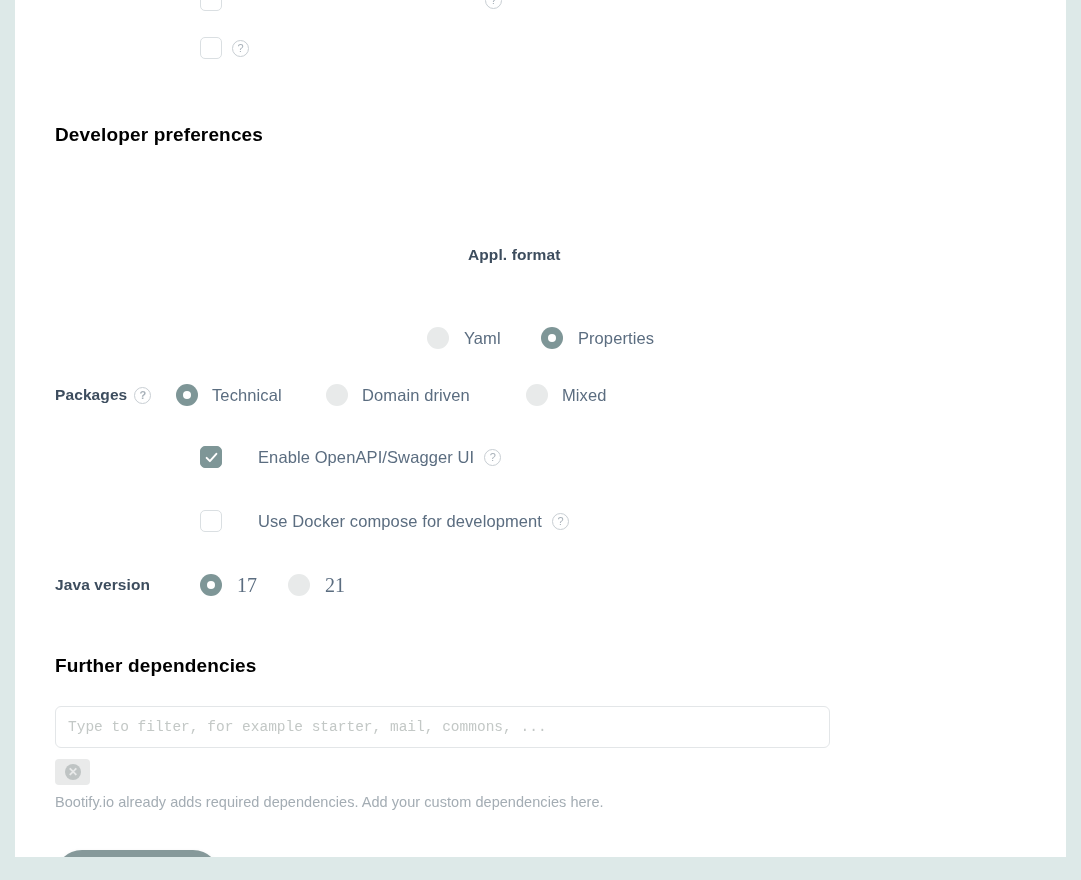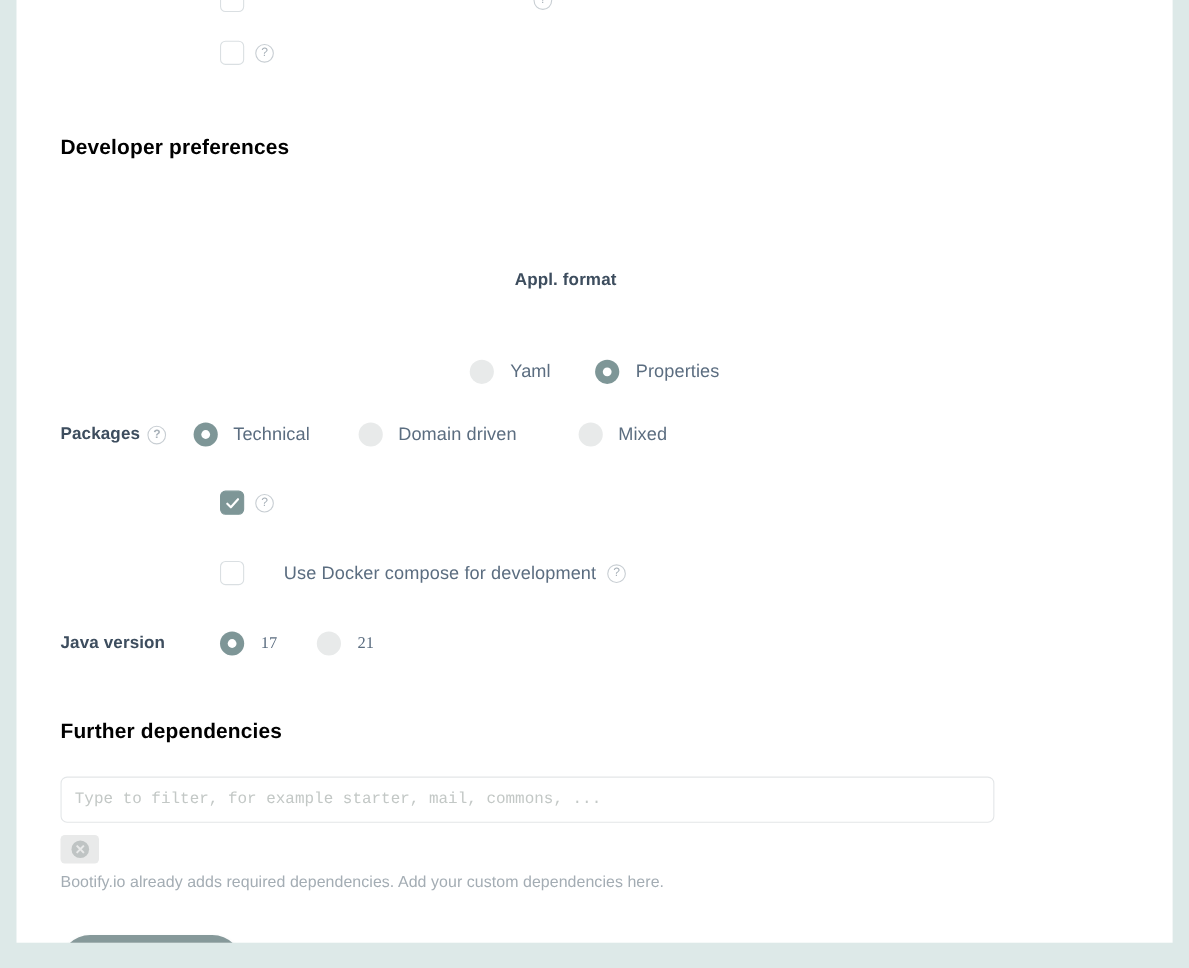--- a/index.html
+++ b/index.html
@@ -47,21 +47,21 @@
     gap: 7px;
   }
   .ctl-label {
     font-size: 16.5px;
     color: #5b6d80;
     letter-spacing: .1px;
     white-space: nowrap;
   }
   .ctl-label.mono-num {
     font-family: "Liberation Serif", serif;
-    font-size: 15px;
+    font-size: 20px;
   }
 
   
   .section-title {
     font-size: 19px;
     font-weight: bold;
     color: #000000;
     letter-spacing: .15px;
     margin: 0;
   }
@@ -119,21 +119,21 @@
     line-height: 1;
     display: inline-flex;
     align-items: center;
     justify-content: center;
     cursor: pointer;
     font-family: "Liberation Sans", sans-serif;
   }
 
   
   .filter-input {
-    width: 849px;
+    width: 775px;
     height: 42px;
     border: 1px solid #e3e6e8;
     border-radius: 6px;
     background: #fff;
     padding: 0 12px;
     font-family: "Liberation Mono", monospace;
     font-size: 14.5px;
     color: #be185d;
     outline: none;
   }
@@ -250,20 +250,21 @@
         </div>
       </div>
     </div>
 
     <div class="form-row" style="padding-left:145px; margin-top:26px;">
       <div class="cb checked">
         <svg class="tick" viewBox="0 0 16 16">
           <path d="M2 8.5 L6 12.5 L14 3.5" stroke="#ffffff" stroke-width="2.4" fill="none" stroke-linecap="round" stroke-linejoin="round"></path>
         </svg>
       </div>
+      <span class="ctl-label" style="margin-left:36px;">Enable OpenAPI/Swagger UI</span>
       <span class="help" style="margin-left:10px;">?</span>
     </div>
 
     <div class="form-row" style="padding-left:145px; margin-top:28px;">
       <div class="cb">
         
       </div>
       <span class="ctl-label" style="margin-left:36px;">Use Docker compose for development</span>
       <span class="help" style="margin-left:10px;">?</span>
     </div>

